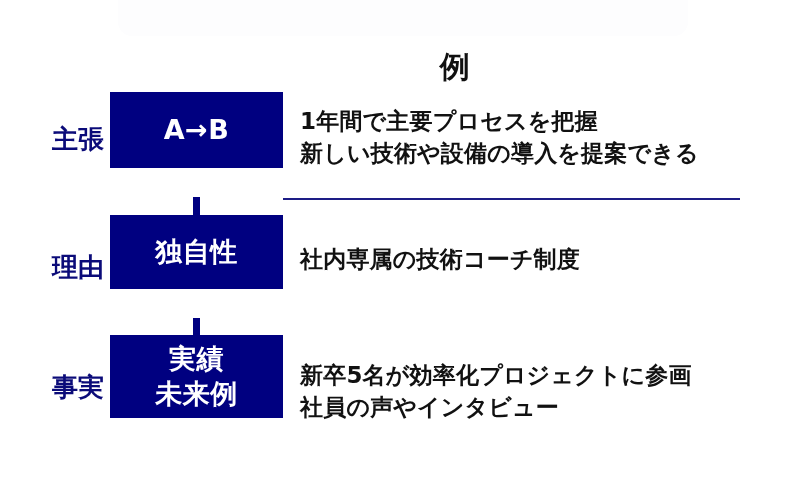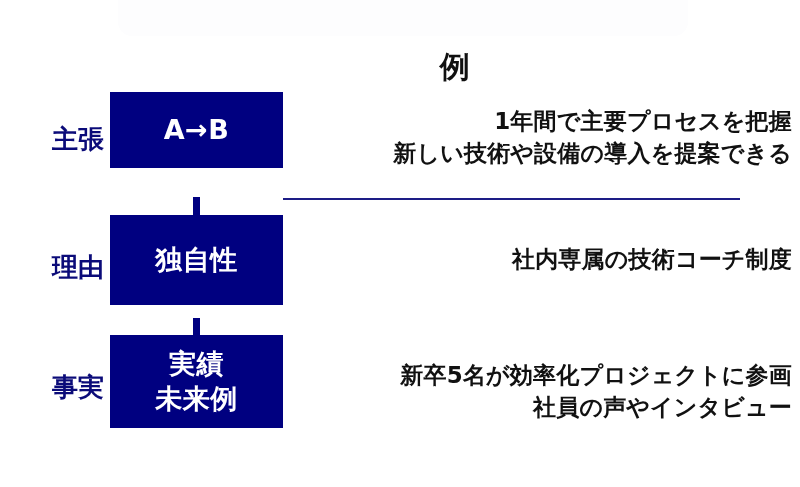--- a/index.html
+++ b/index.html
@@ -73,22 +73,22 @@
     align-items: center;
     justify-content: center;
     flex-direction: column;
     text-align: center;
     font-size: 27px;
     font-weight: 700;
     line-height: 1.28;
     letter-spacing: 0.5px;
   }
   .node.n1 { top: 92px;  height: 76px; }
-  .node.n2 { top: 215px; height: 90px; }
-  .node.n3 { top: 335px; height: 93px; }
+  .node.n2 { top: 215px; height: 74px; }
+  .node.n3 { top: 335px; height: 83px; }
 
   .node-line { display: block; white-space: nowrap; }
 
   
   .connector {
     position: absolute;
     left: 193px;
     width: 7px;
     background: #000080;
   }
@@ -113,21 +113,21 @@
     font-size: 23px;
     font-weight: 700;
     color: #111111;
     line-height: 1.38;
     letter-spacing: 0.2px;
   }
   .detail.d1 { top: 106px; }
   .detail.d2 { top: 244px; }
   .detail.d3 { top: 360px; }
 
-  .detail-line { display: block; white-space: nowrap; text-align: right; }
+  .detail-line { display: block; white-space: nowrap; }
 </style>
 </head>
 <body>
 
 <div id="canvas">
 
   <div class="top-plate"></div>
 
   <div class="title">例</div>
 

